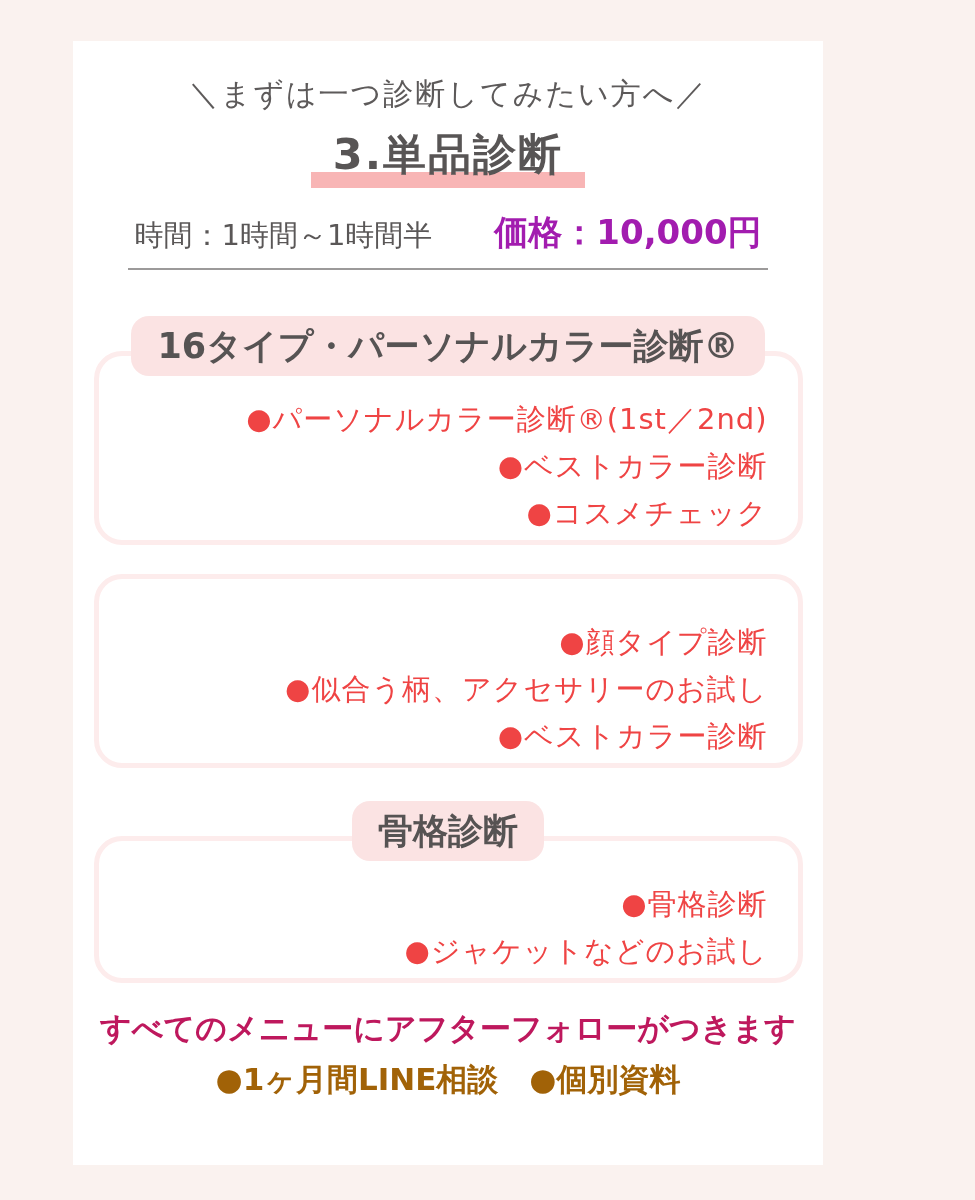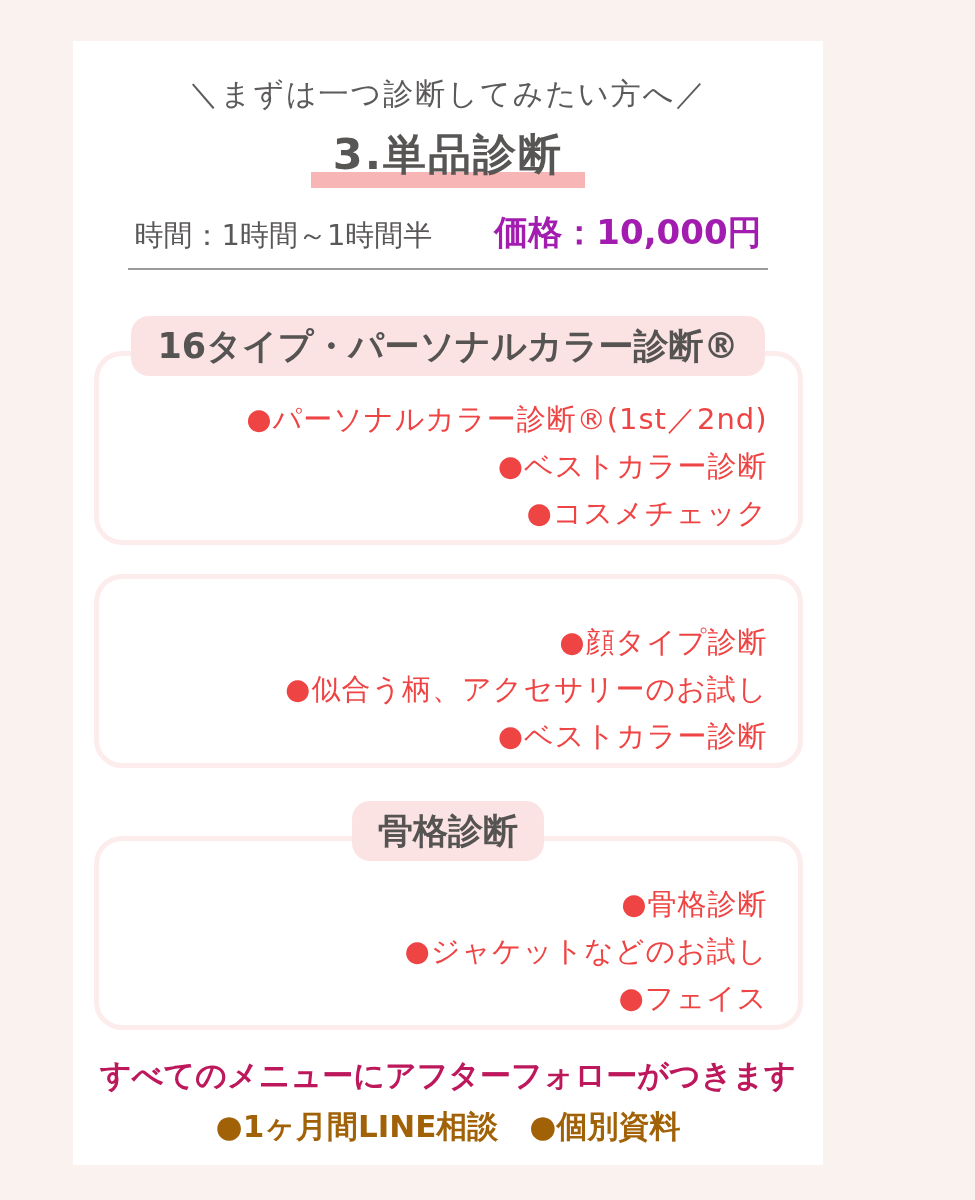--- a/index.html
+++ b/index.html
@@ -157,21 +157,20 @@
         <div class="bullet">●似合う柄、アクセサリーのお試し</div>
         <div class="bullet">●ベストカラー診断</div>
       </div>
     </section>
 
     <section class="menu-section third">
       <div class="pill">骨格診断</div>
       <div class="box">
         <div class="bullet">●骨格診断</div>
         <div class="bullet">●ジャケットなどのお試し</div>
-        <div class="bullet">●フェイス</div>
       </div>
     </section>
 
     <div class="footer-note">すべてのメニューにアフターフォローがつきます</div>
     <div class="footer-benefits">●1ヶ月間LINE相談　●個別資料</div>
 
   </div>
 </div>
 
 </body></html>

